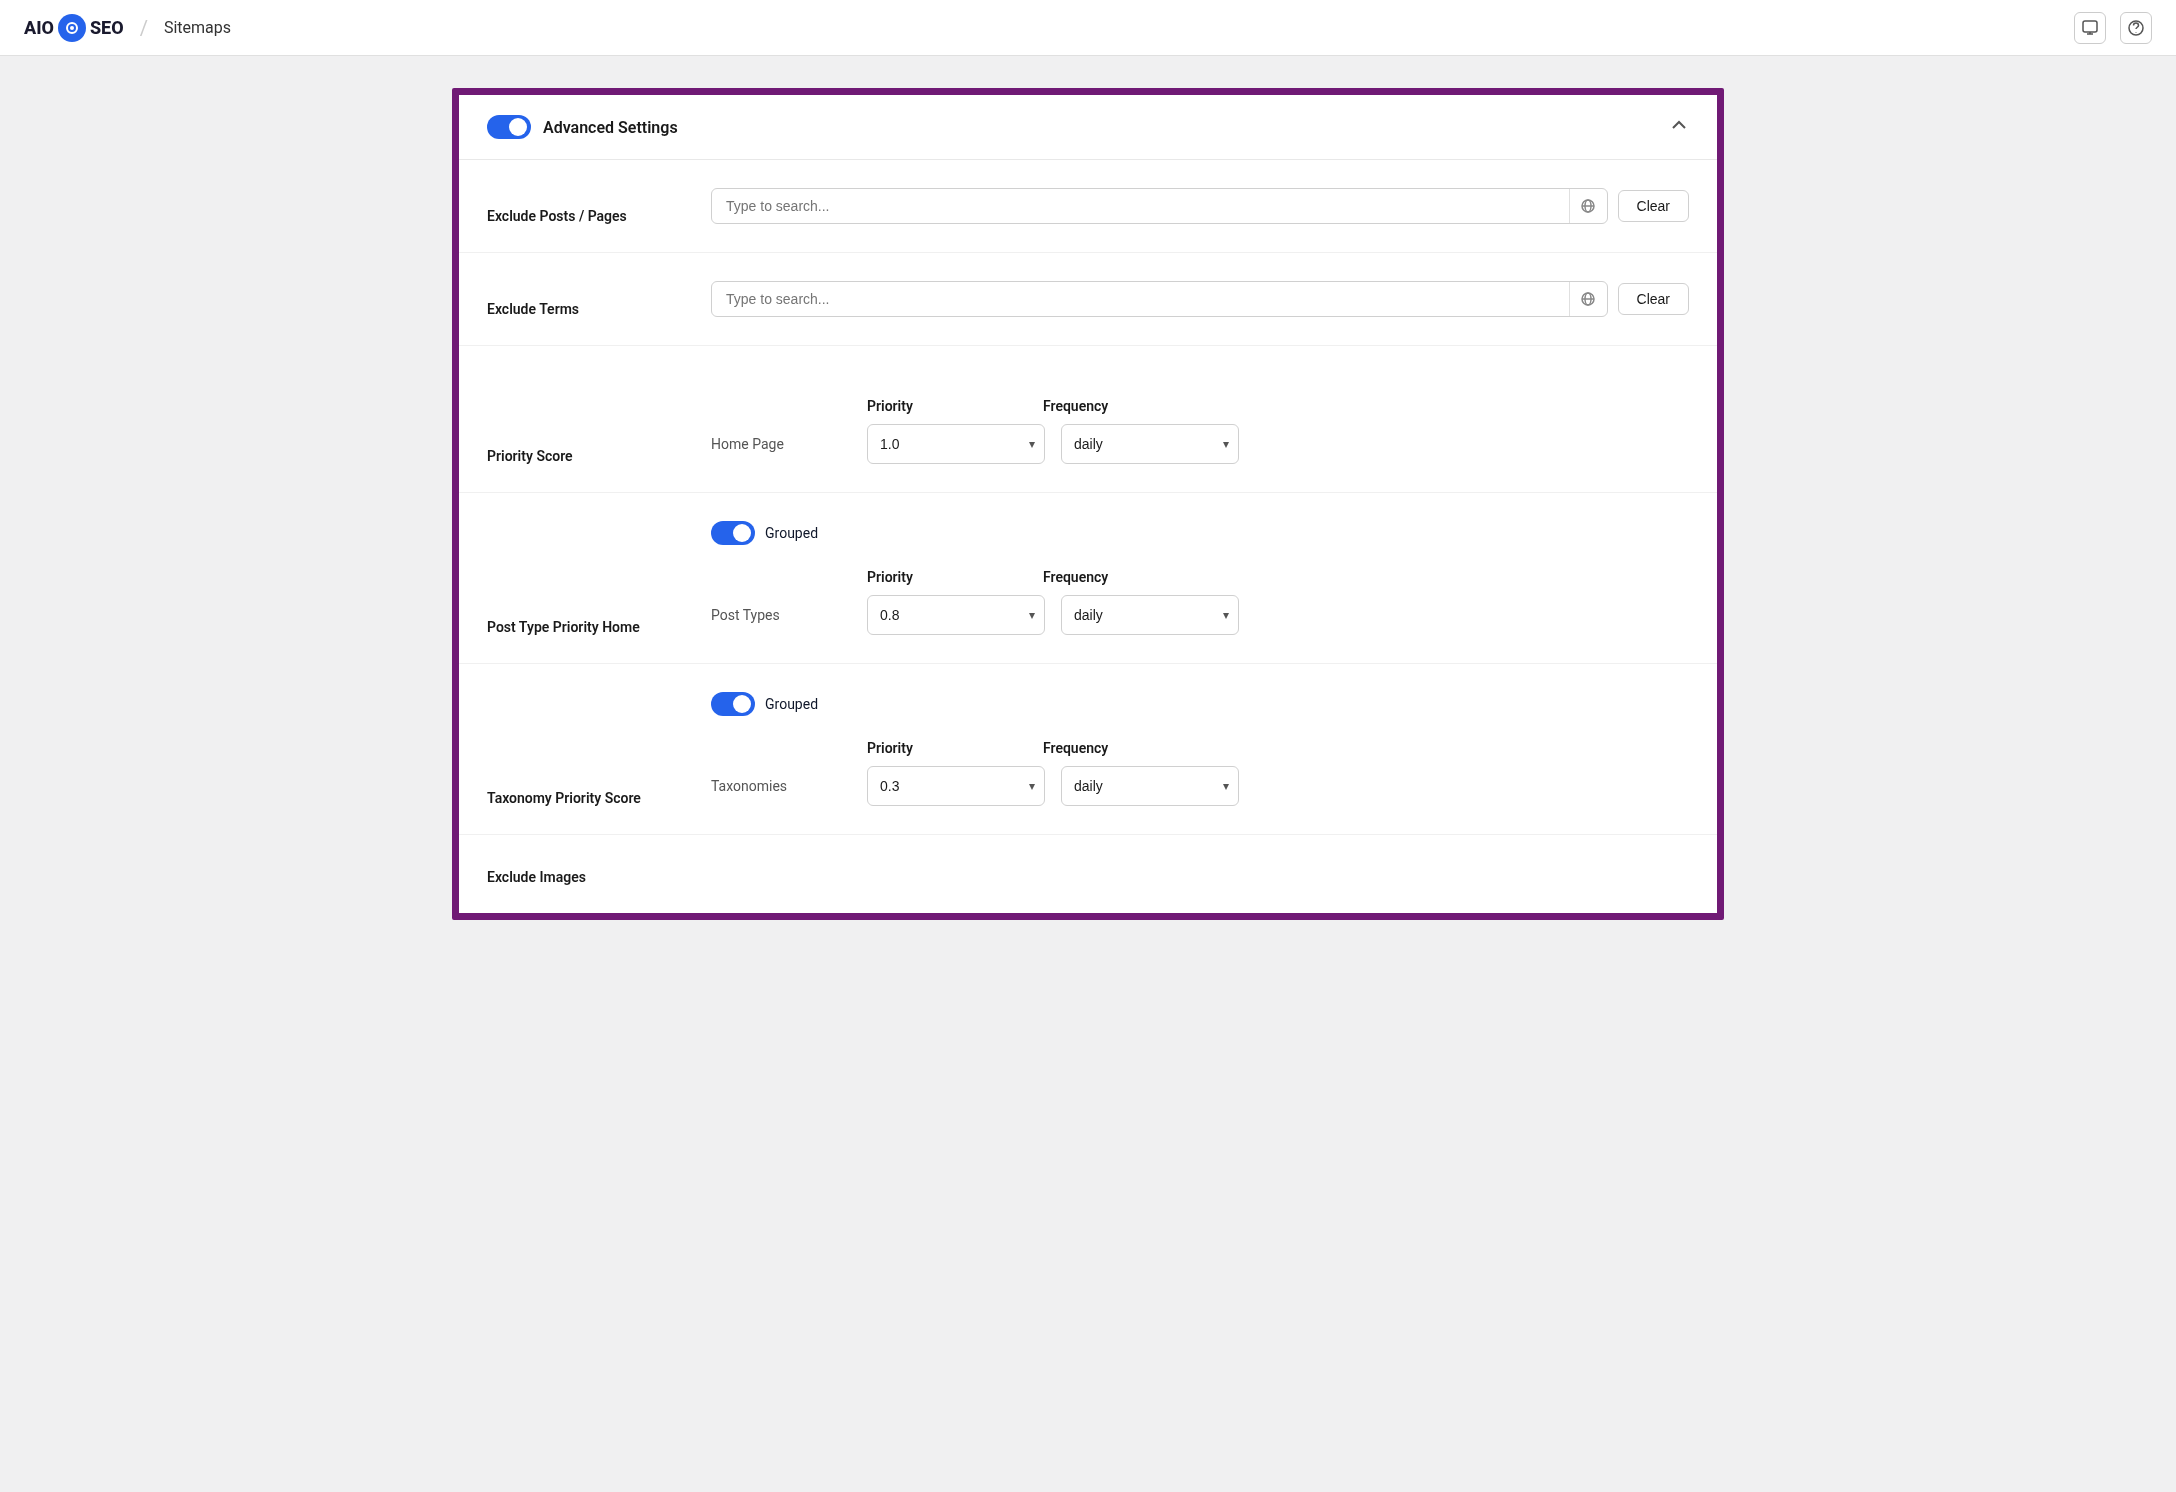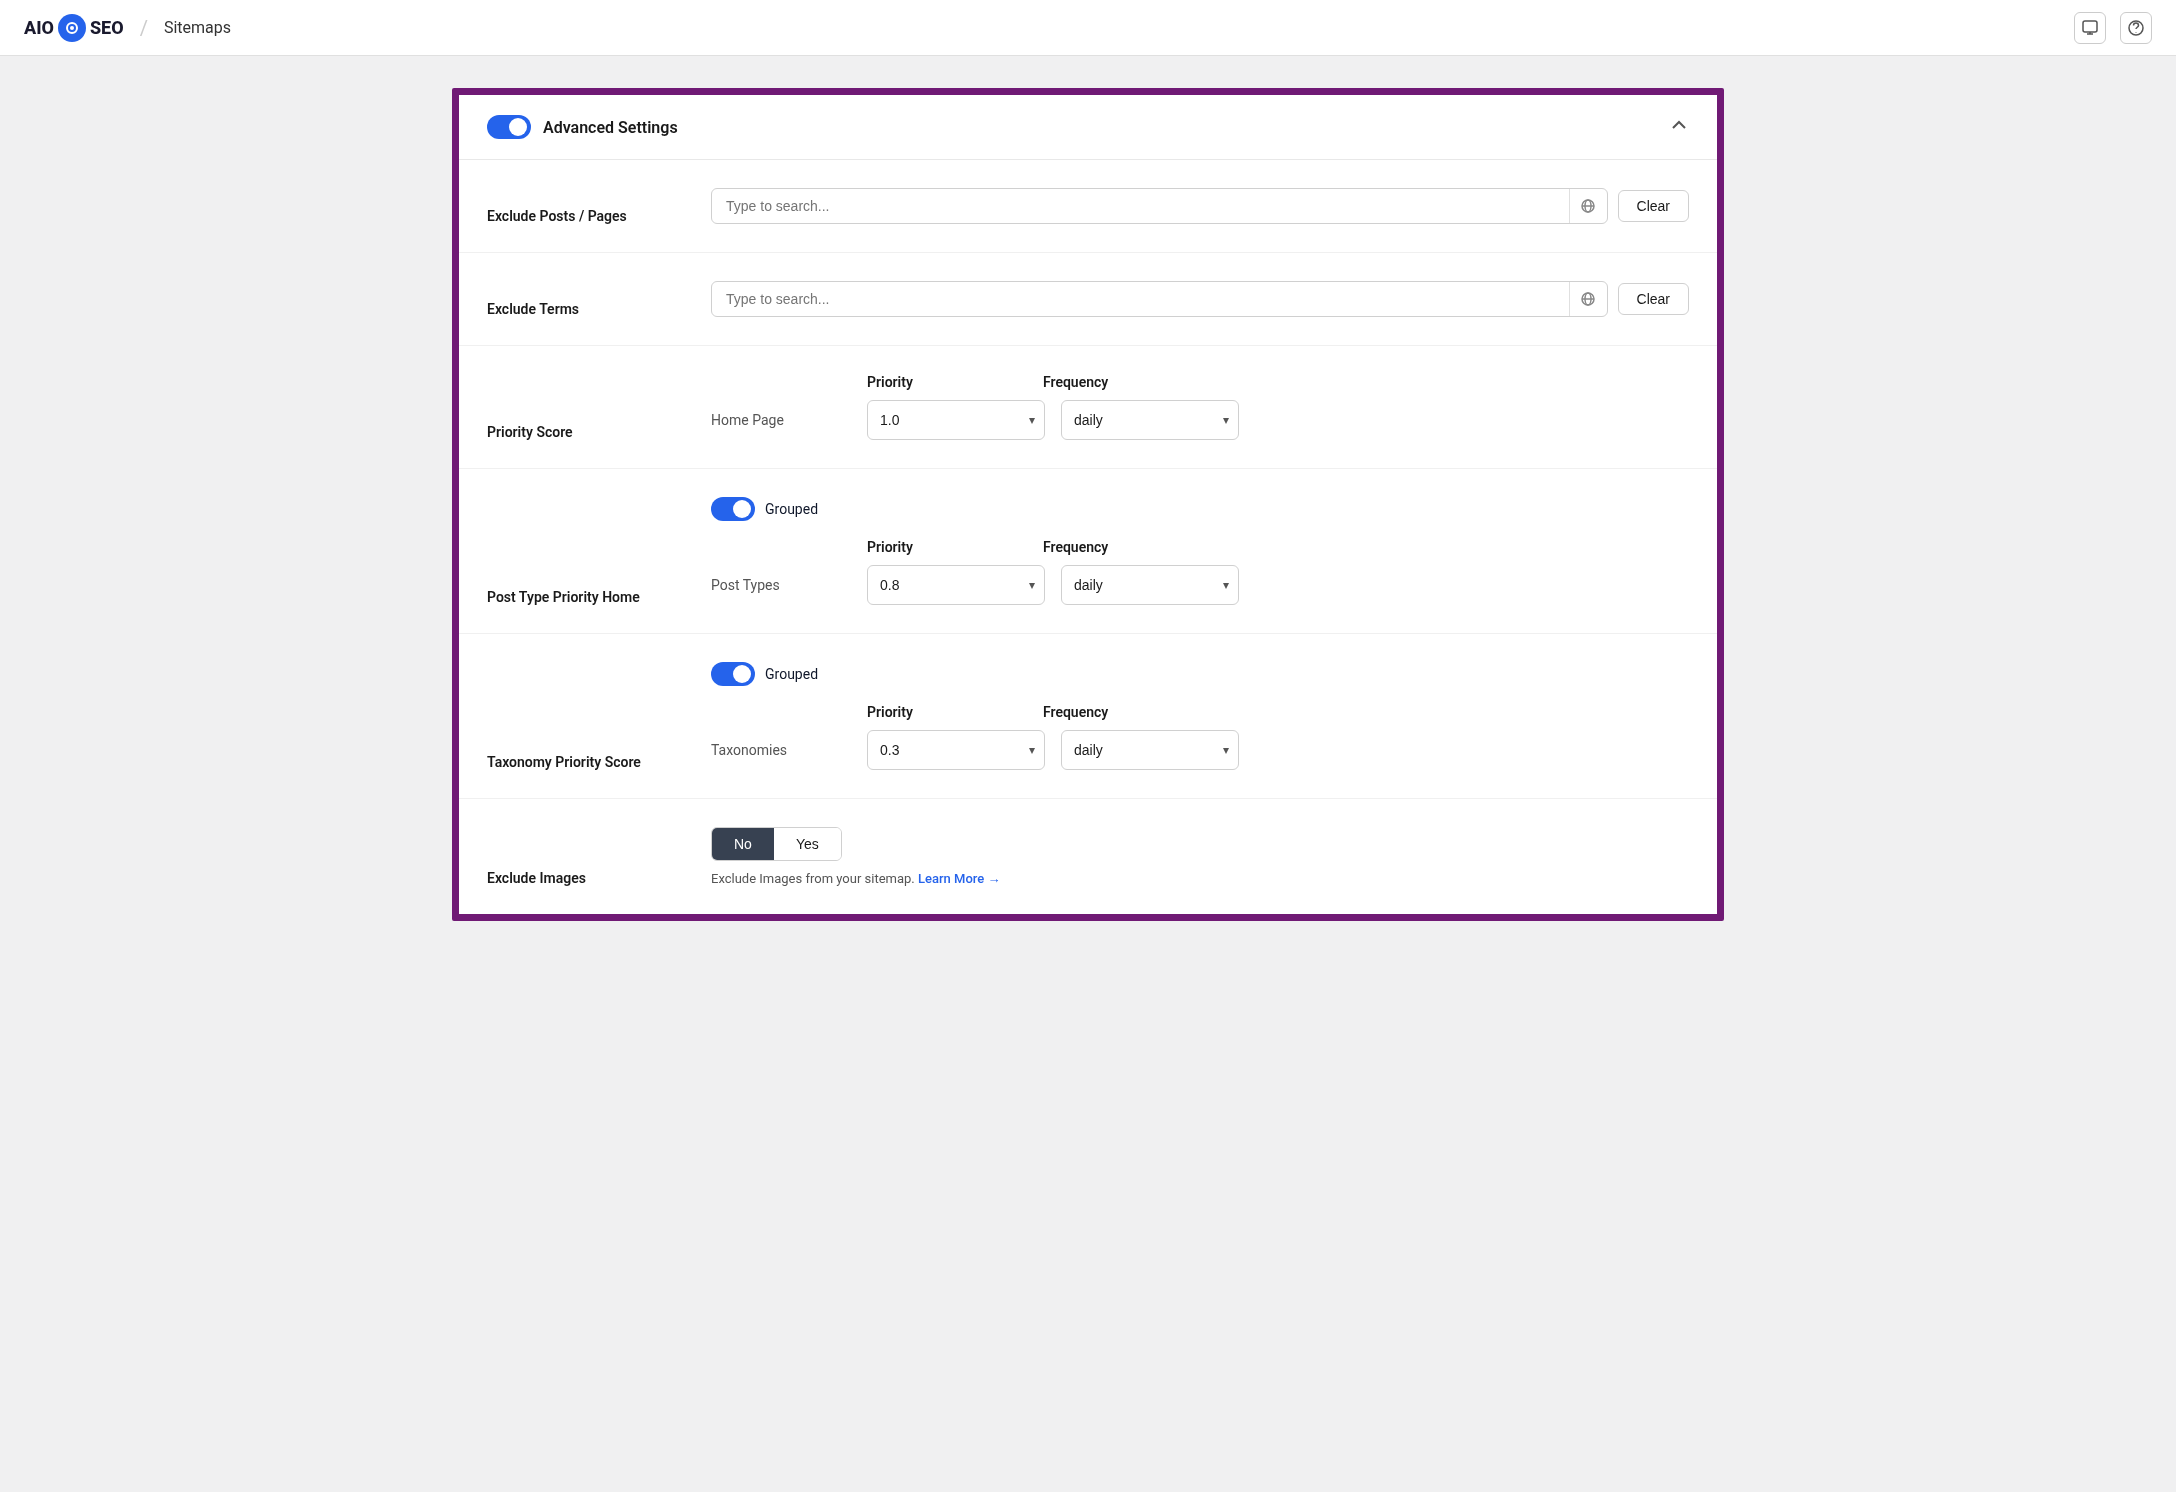--- a/index.html
+++ b/index.html
@@ -213,20 +213,21 @@
       font-size: 13px;
       color: #555;
       margin-top: 10px;
     }
 
     
     .priority-grid {
       display: flex;
       flex-direction: column;
       gap: 0;
+      margin-top: 24px;
     }
     .priority-header-row {
       display: flex;
       align-items: center;
       gap: 16px;
       margin-bottom: 10px;
     }
     .priority-label-col {
       width: 140px;
       min-width: 140px;
@@ -556,26 +557,16 @@
               </select>
               <span class="select-arrow">▾</span>
             </div>
           </div>
         </div>
       </div>
     </div>
 
     <div class="settings-row">
       <div class="row-label">Exclude Images</div>
-      <div class="row-content">
-        <div class="button-group">
-          <button class="btn-option active">No</button>
-          <button class="btn-option inactive">Yes</button>
-        </div>
-        <div class="learn-more-text">
-          <span>Exclude Images from your sitemap.</span>
-          <a href="#" class="learn-more-link">Learn More →</a>
-        </div>
-      </div>
     </div>
 
   </div>
 </div>
 
 </body></html>

